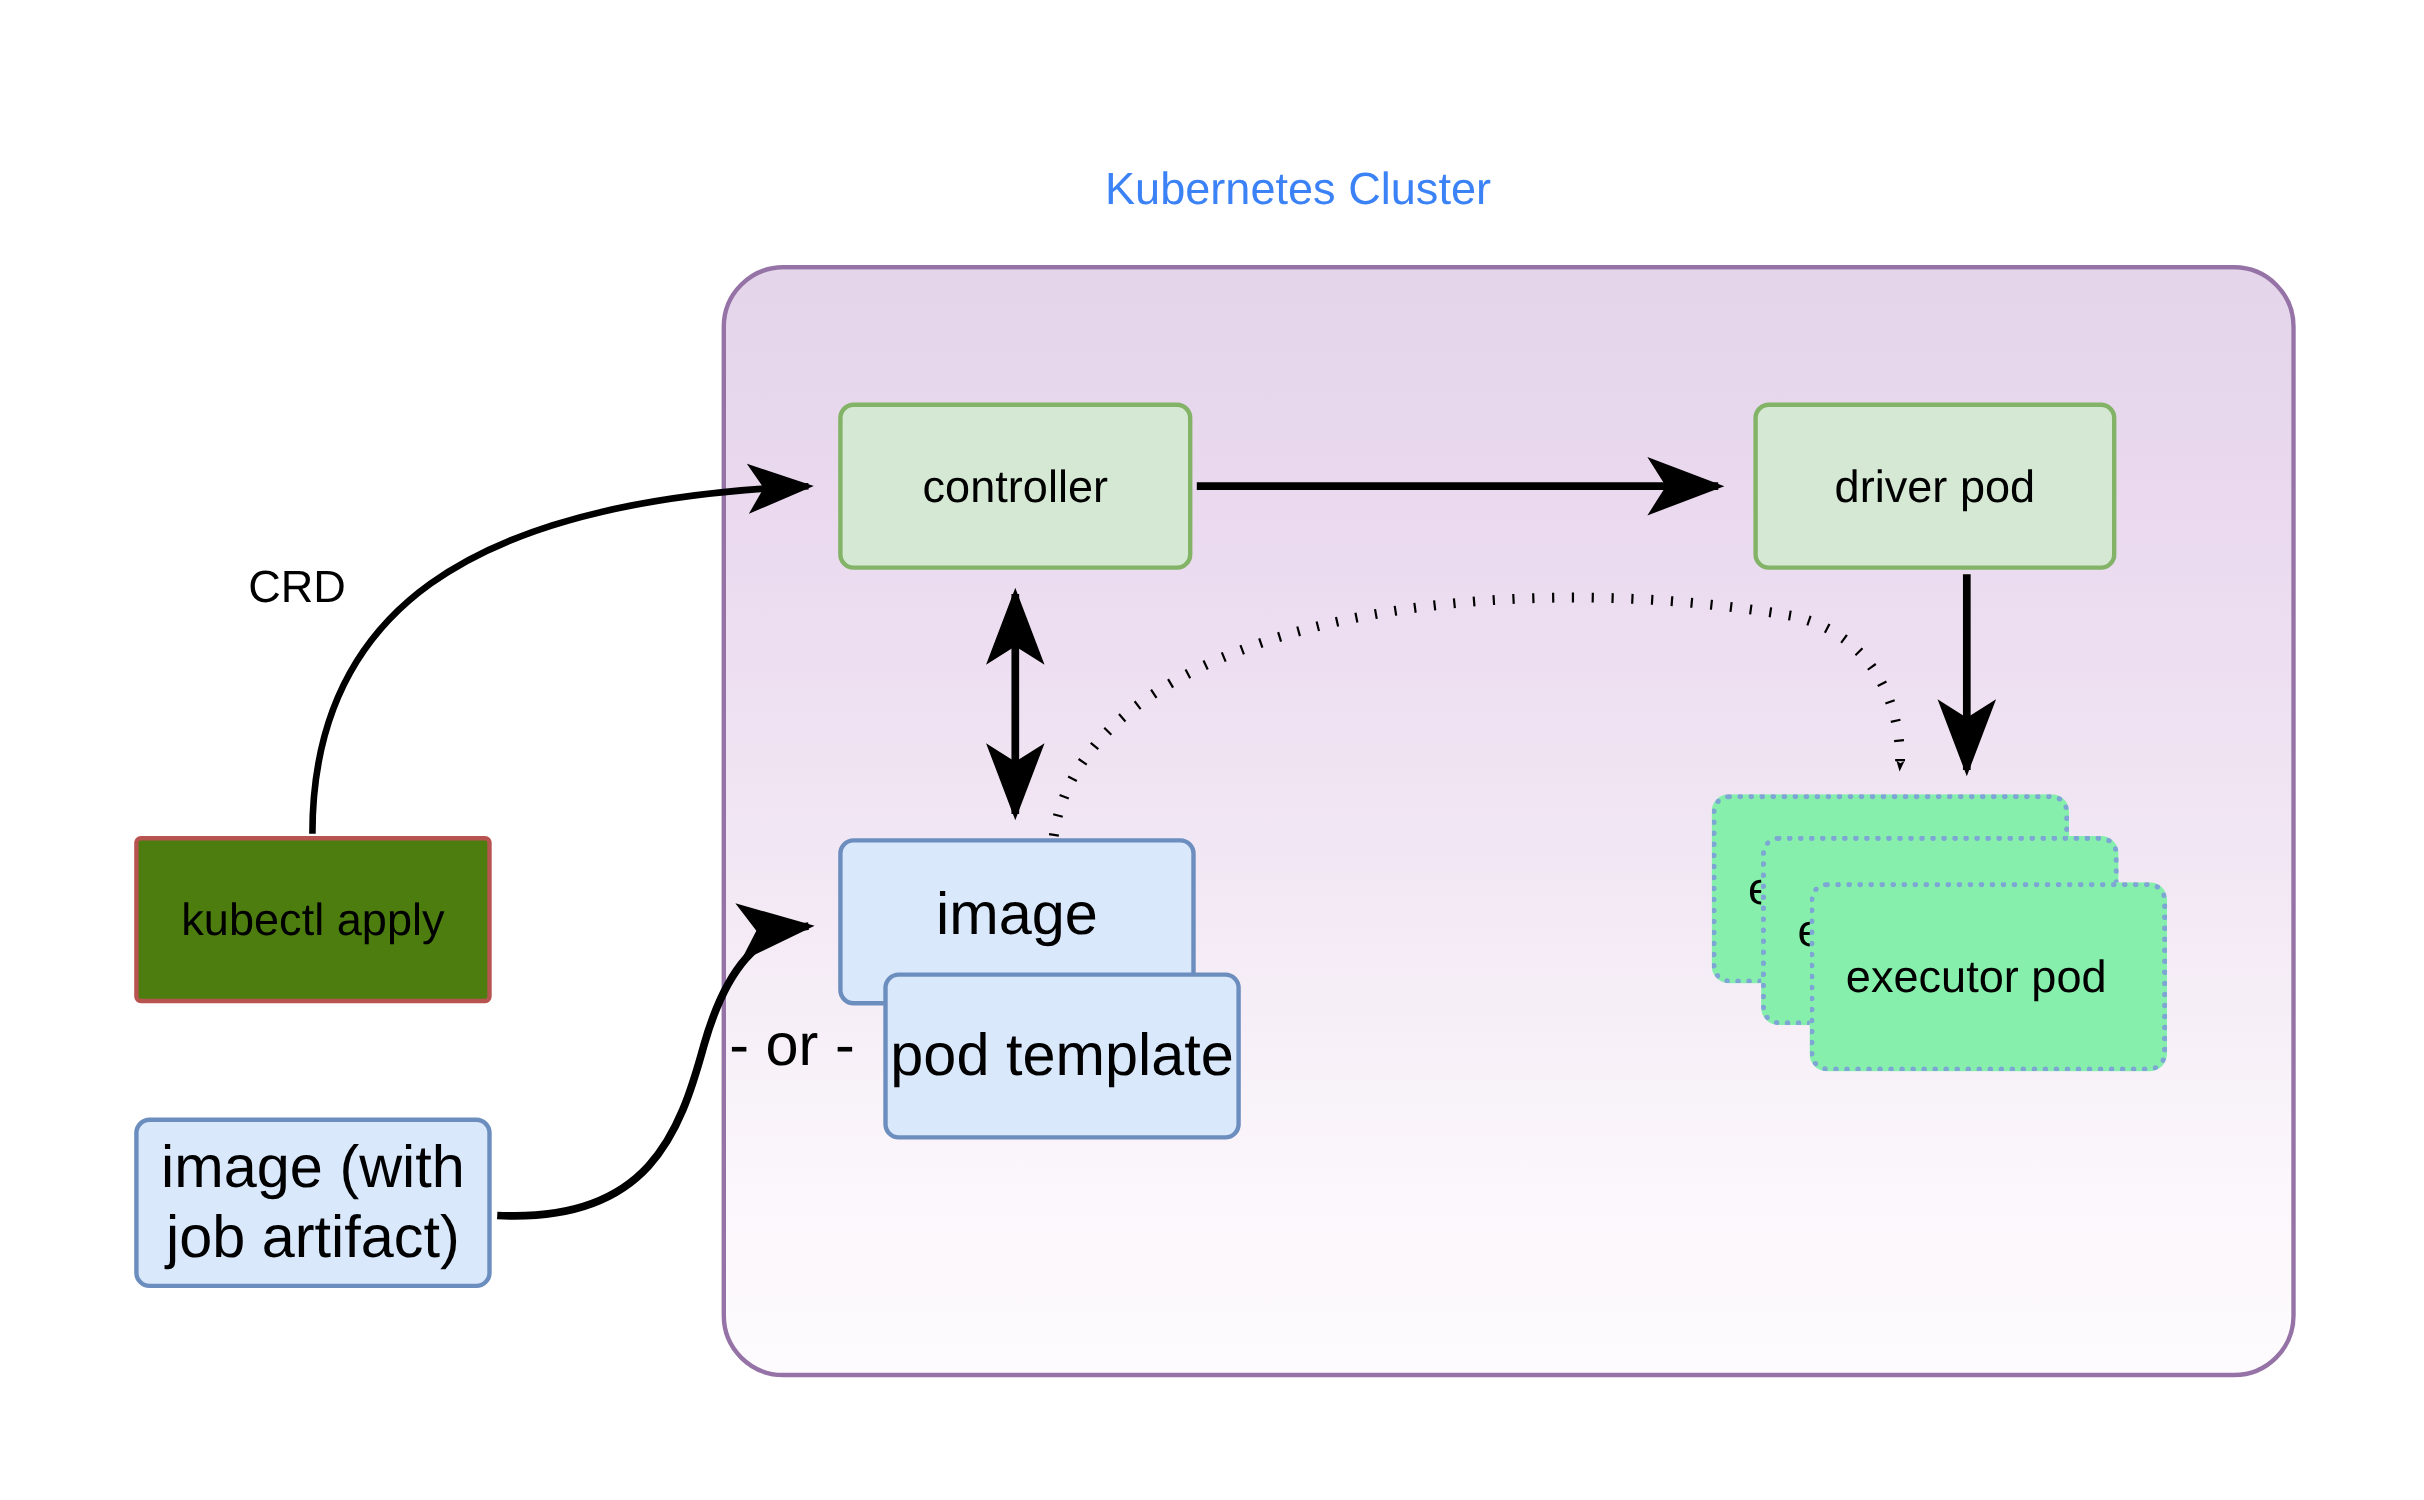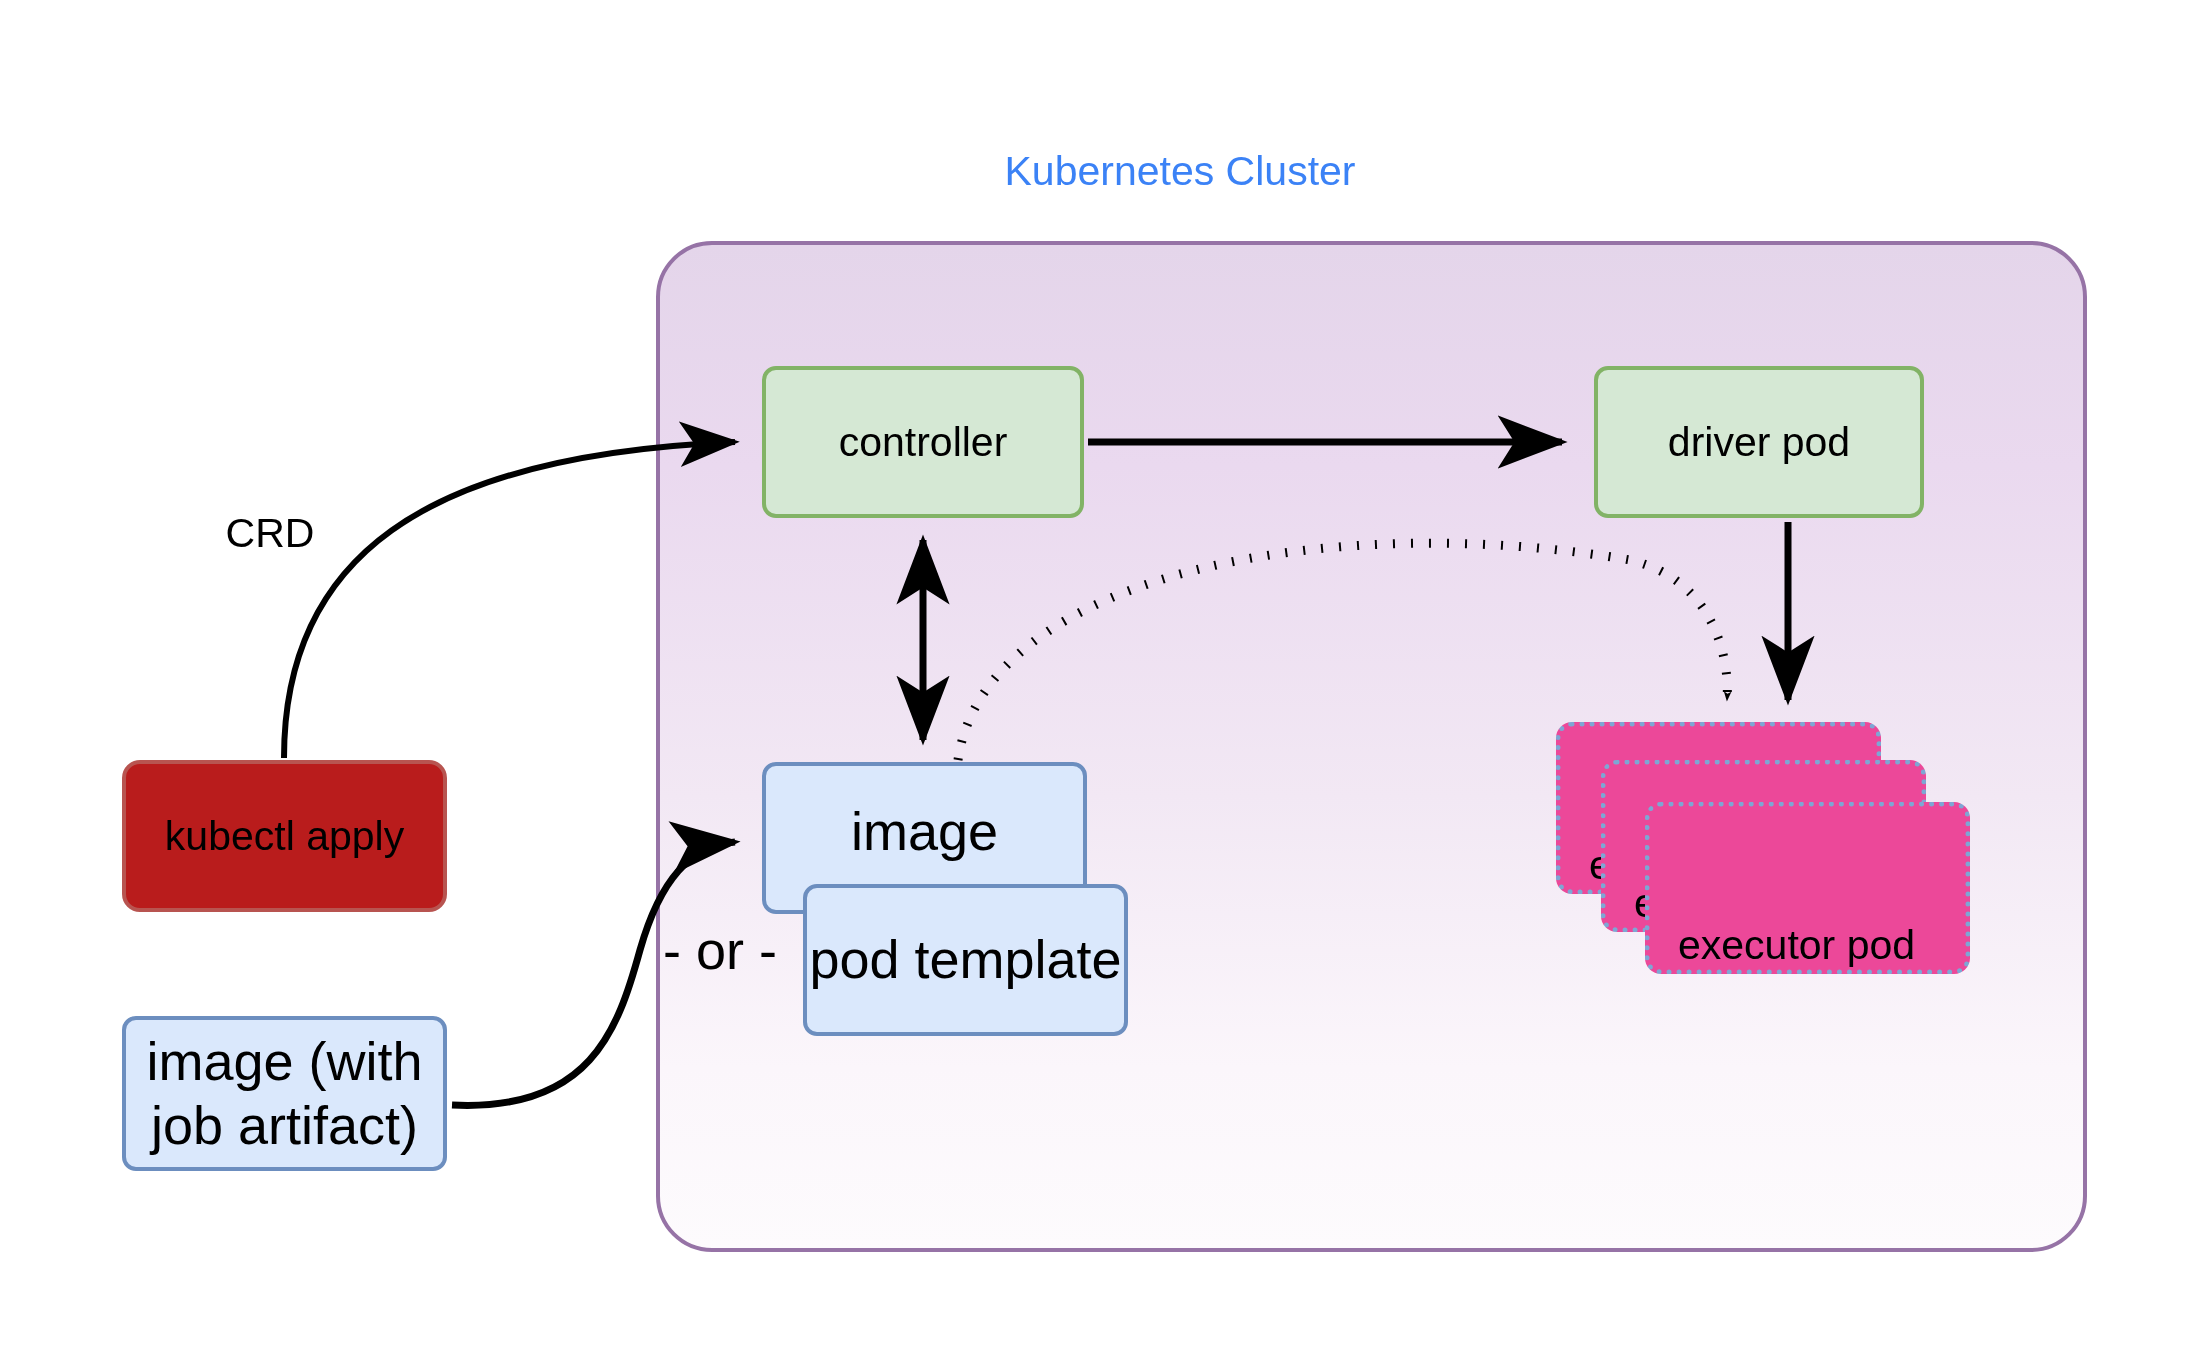--- a/index.html
+++ b/index.html
@@ -79,23 +79,23 @@
     background: #dae8fc;
     border: 4px solid #6c8ebf;
     border-radius: 14px;
     font-size: 54px;
   }
   #node-kubectl-apply {
     left: 122px;
     top: 760px;
     width: 325px;
     height: 152px;
-    background: #b91c1c;
+    background: #4d7c0f;
     border: 4px solid #b85450;
-    border-radius: 18px;
+    border-radius: 6px;
     font-size: 41px;
   }
   #node-image-artifact {
     left: 122px;
     top: 1016px;
     width: 325px;
     height: 155px;
   }
   #node-image {
     left: 762px;
@@ -124,28 +124,27 @@
   #label-crd {
     position: absolute;
     left: 180px;
     top: 510px;
     width: 180px;
     text-align: center;
     font-size: 41px;
   }
   
   .exec {
-    background: #ec4899;
+    background: #86efac;
     border: 5px dotted #7ea6d4;
     border-radius: 16px;
     font-size: 41px;
     justify-content: flex-start;
     padding-left: 28px;
     overflow: hidden;
-    align-items: flex-end;
   }
   #node-executor-1 {
     left: 1556px;
     top: 722px;
     width: 325px;
     height: 172px;
     z-index: 1;
   }
   #node-executor-2 {
     left: 1601px;

